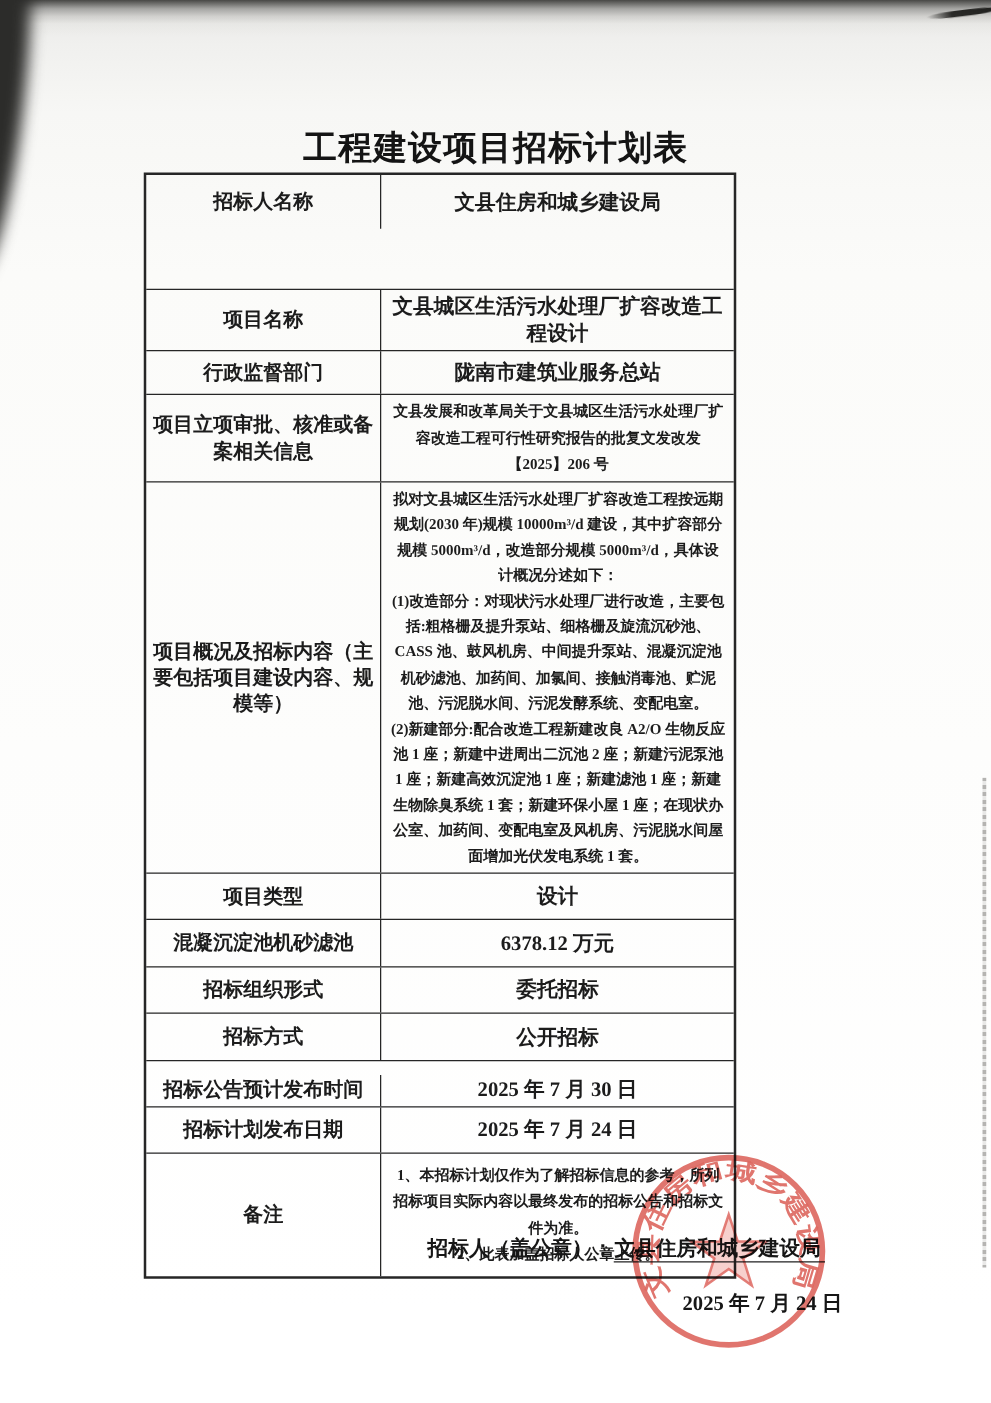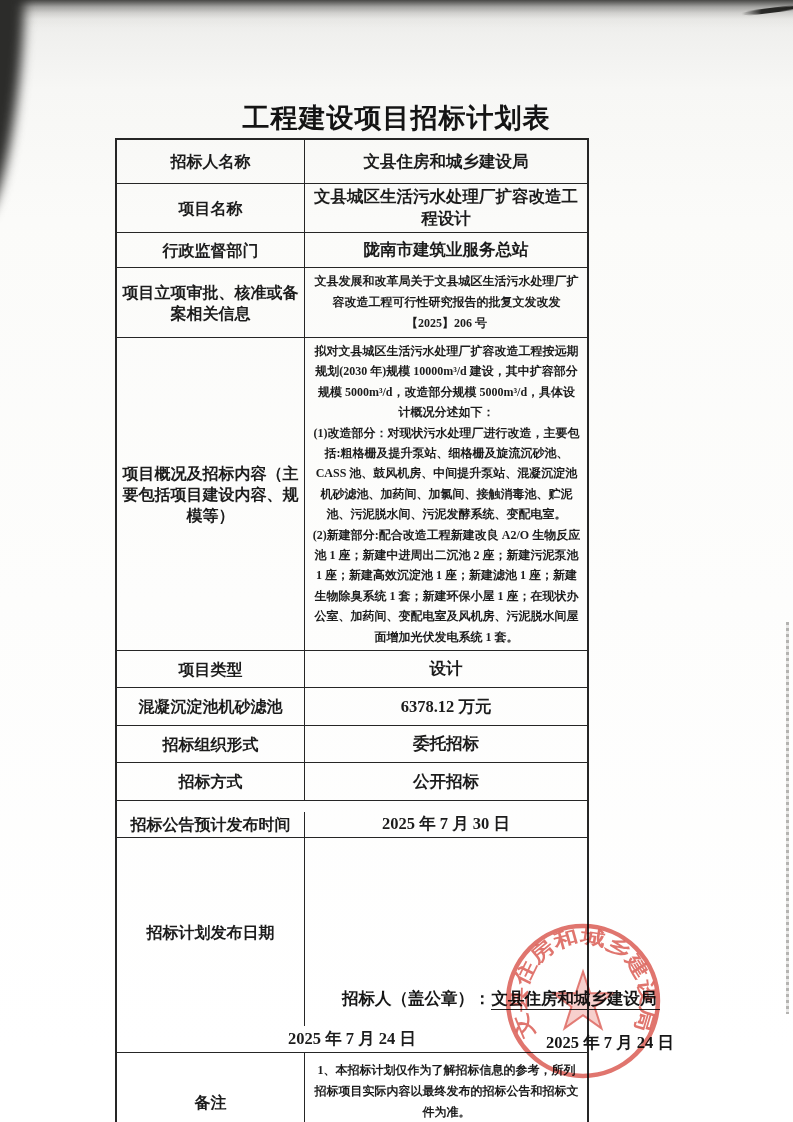--- a/index.html
+++ b/index.html
@@ -79,24 +79,24 @@
   }
   .value {
     flex: 1 1 auto;
     justify-content: center; text-align: center;
     padding: 2px 6px;
     white-space: pre-wrap;
   }
   .value.v-left { justify-content: flex-start; text-align: center; }
   .value.v-long { font-size: 12px; line-height: 21px; padding: 3px 6px 3px 7px; }
   .r5 .value { line-height: 20.4px; }
-  .r1 { min-height: 43px; } .r2 { min-height: 37px; } .r3 { min-height: 34px; }
+  .r1 { min-height: 43px; } .r2 { min-height: 37px; margin-top: 48px; } .r3 { min-height: 34px; }
   .r4 { min-height: 66px; } .r5 { min-height: 307px; } .r6 { min-height: 36px; }
   .r7 { min-height: 37px; } .r8 { min-height: 36px; } .r9 { min-height: 37px; }
-  .r10 { min-height: 36px; align-items: flex-end; } .r11 { min-height: 36px; flex-direction: column; } .r12 { min-height: 98px; }
+  .r10 { min-height: 36px; align-items: flex-end; } .r11 { min-height: 36px; } .r12 { min-height: 98px; }
 
   
   .sign-line {
     position: absolute; left: 342px; top: 988px;
     font-size: 16.5px; font-weight: 700; color: #161616;
   }
   .signer-name {
     border-bottom: 1.5px solid #222;
     padding: 0 3px 1px 1px;
   }

